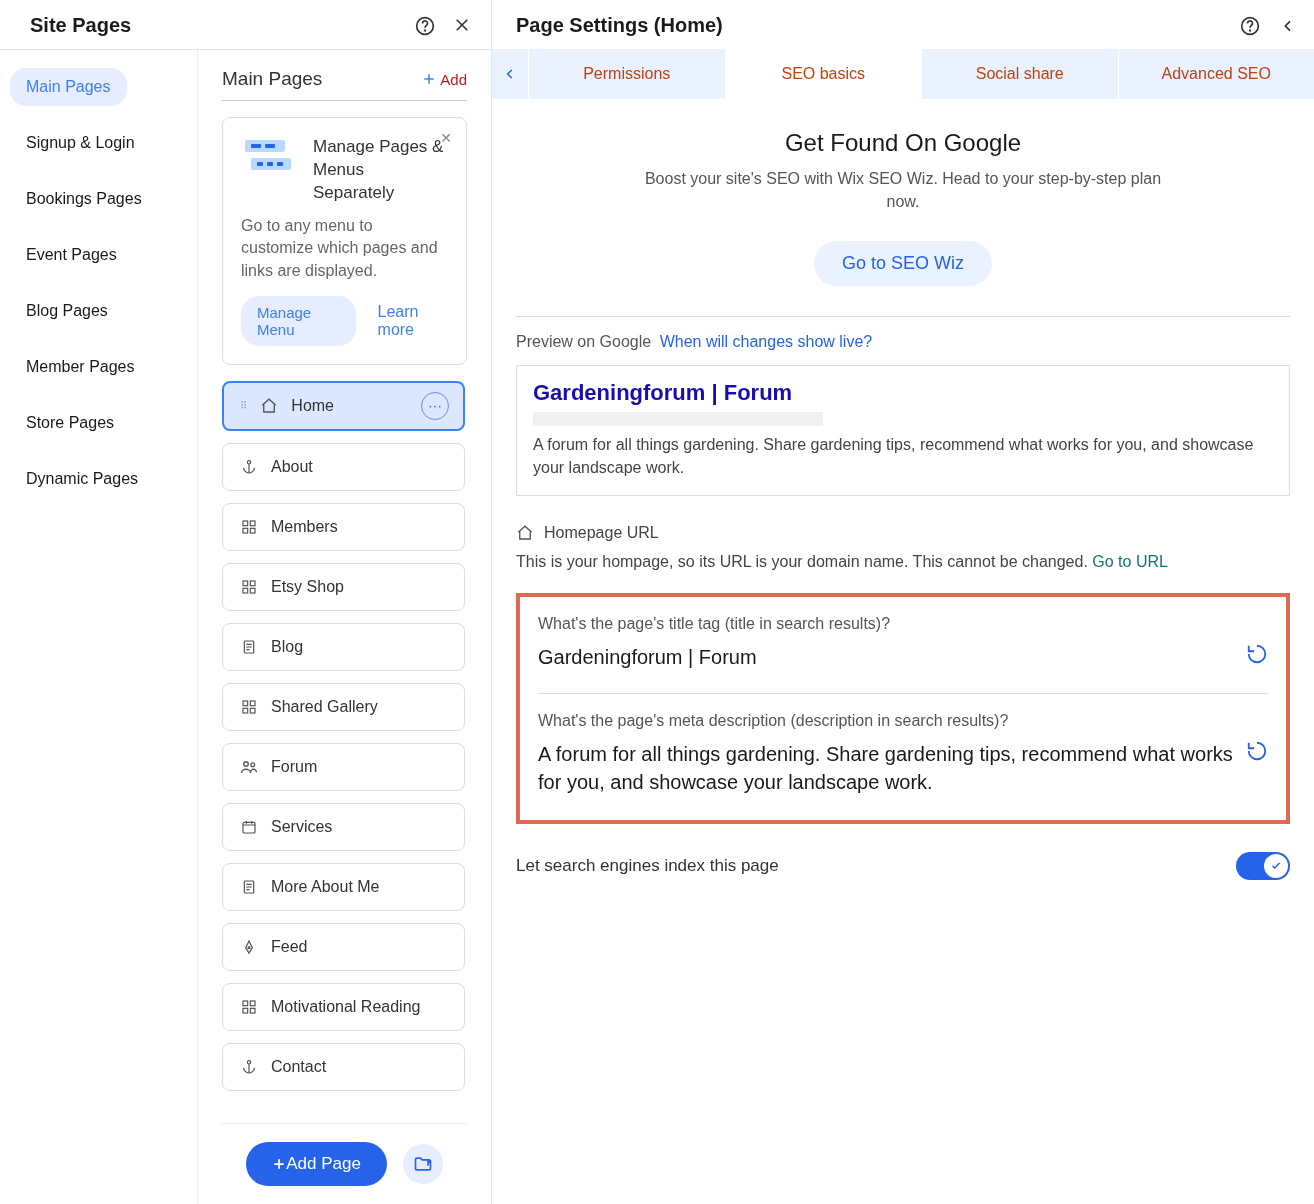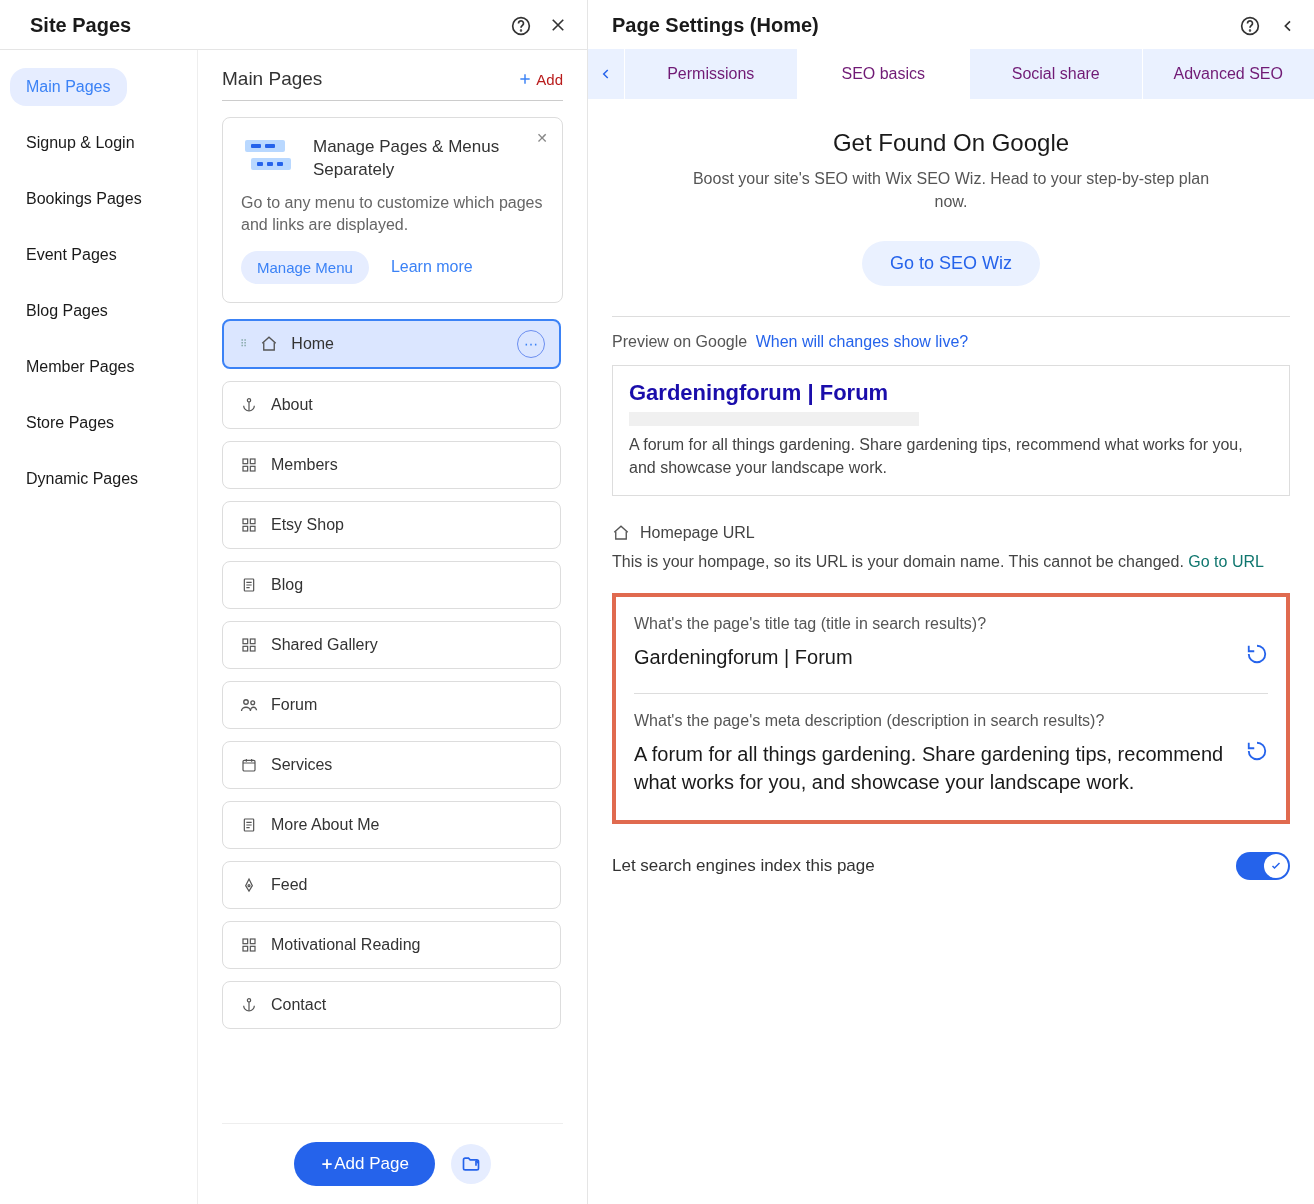--- a/index.html
+++ b/index.html
@@ -1,19 +1,19 @@
 <!DOCTYPE html>
 <html><head>
 <meta charset="utf-8">
 <style>
 * { box-sizing: border-box; margin: 0; padding: 0; font-family: -apple-system, BlinkMacSystemFont, "Helvetica Neue", Arial, sans-serif; }
 body { background: #fff; color: #333; width: 1314px; height: 1204px; display: flex; overflow: hidden; }
 
 
-.left-panel { width: 588px; display: flex; flex-direction: column; border-right: 1px solid #e5e5e5; }
+.left-panel { width: 492px; display: flex; flex-direction: column; border-right: 1px solid #e5e5e5; }
 .lp-header { display: flex; align-items: center; justify-content: space-between; padding: 14px 20px 12px 30px; border-bottom: 1px solid #e5e5e5; }
 .lp-title { font-size: 20px; font-weight: 700; color: #1a1a1a; }
 .lp-hicons { display: flex; gap: 18px; color: #333; }
 .icon-btn { cursor: pointer; color: #333; display:inline-flex; }
 
 .lp-body { flex: 1; display: flex; overflow: hidden; }
 .lp-nav { width: 198px; padding: 18px 0 0 0; border-right: 1px solid #eee; }
 .lp-nav-item { font-size: 16px; color: #1a1a1a; padding: 10px 16px 10px 26px; cursor: pointer; margin-bottom: 18px; border-radius: 0 16px 16px 0;}
 .lp-nav-item.active { background: #e6edff; color: #3b82f6; border-radius: 16px; margin-left: 10px; padding-left: 16px; display: inline-block; }
 
@@ -45,21 +45,21 @@
 .add-page-btn { background: #2563eb; color: #fff; border-radius: 24px; padding: 12px 26px; font-size: 17px; display: flex; align-items: center; cursor: pointer; }
 .folder-btn { background: #e6edff; width: 40px; height: 40px; border-radius: 50%; display: inline-flex; align-items:center; justify-content:center; color:#3b82f6; cursor:pointer; }
 
 
 .right-panel { flex: 1; display: flex; flex-direction: column; padding: 14px 0 0 0; }
 .rp-header { display: flex; align-items: center; justify-content: space-between; padding: 0 18px 12px 24px; }
 .rp-title { font-size: 20px; font-weight: 700; color: #1a1a1a; }
 .rp-hicons { display: flex; gap: 20px; align-items: center; color:#333; }
 
 .tabs { display: flex; height: 50px; }
-.tab { flex: 1; background: #eaf1ff; color: #701a75; font-size: 16px; display: flex; align-items: center; justify-content: center; cursor: pointer; }
+.tab { flex: 1; background: #eaf1ff; color: #c2410c; font-size: 16px; display: flex; align-items: center; justify-content: center; cursor: pointer; }
 .tab:first-child { flex: 0 0 36px; justify-content:center; }
 .tab.active { background: #fff; }
 .tab + .tab { border-left: 1px solid #fff; }
 
 .rp-body { flex: 1; overflow-y: auto; padding: 30px 24px 20px 24px; }
 .seo-hero { text-align: center; }
 .seo-hero h2 { font-size: 24px; font-weight: 500; color: #1a1a1a; }
 .seo-hero p { font-size: 16px; color: #555; max-width: 520px; margin: 10px auto 0; line-height: 1.45; }
 .seo-wiz-btn { background: #eaf1ff; color: #2563eb; font-size: 18px; border-radius: 24px; padding: 12px 28px; display: inline-block; margin-top: 28px; cursor:pointer; }
 

